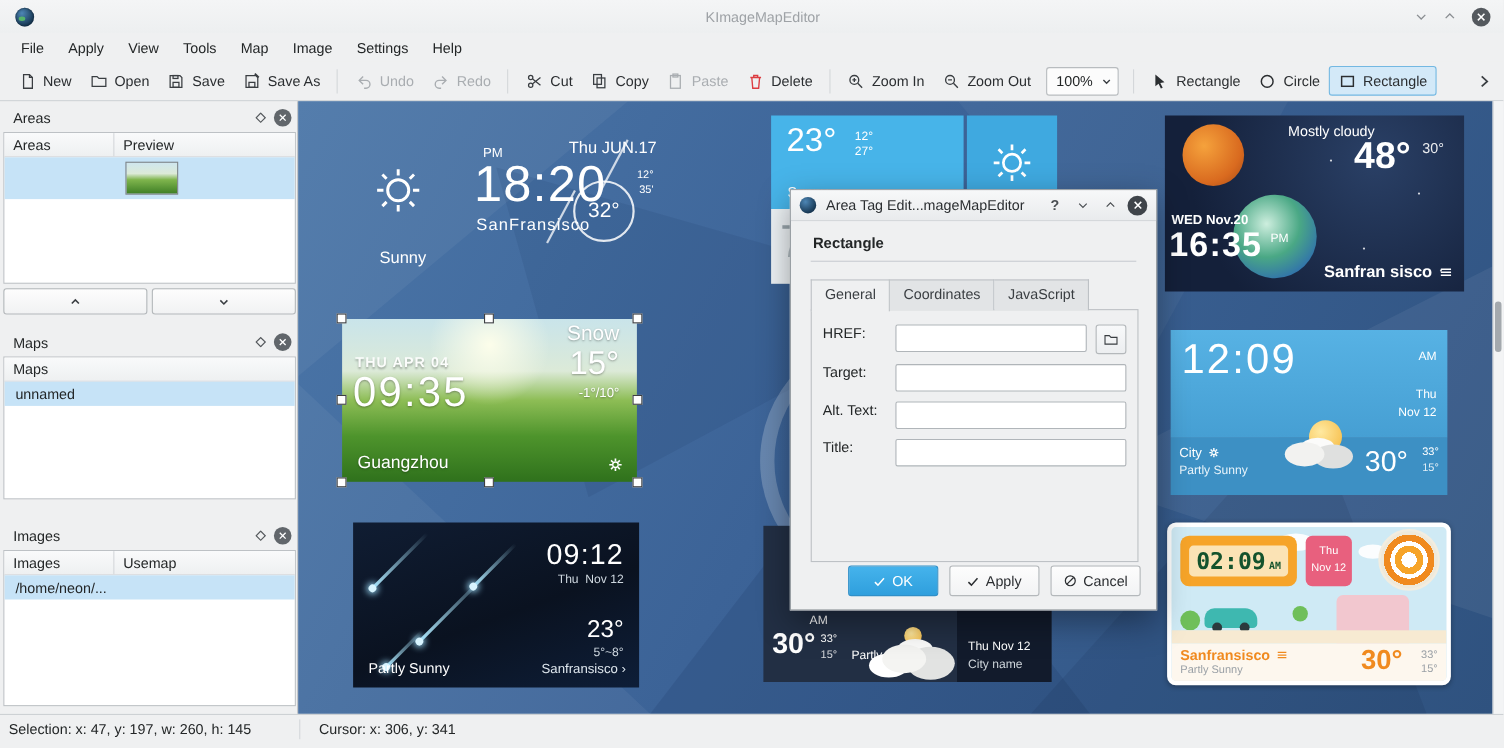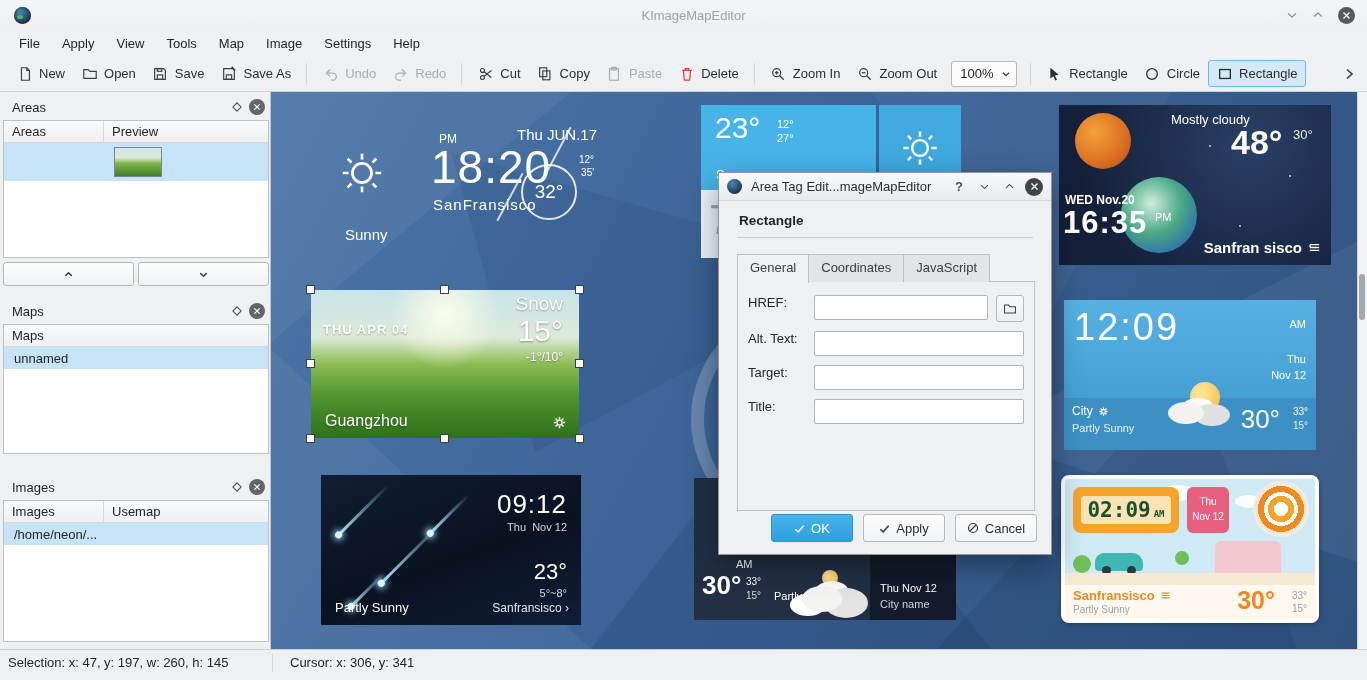--- a/index.html
+++ b/index.html
@@ -556,20 +556,21 @@
           </span>
       </span>
     </div>
 
     <div class="w4sel">
       <div class="w4">
         <span class="w4-cond">Snow</span>
         <span class="w4-temp">15°</span>
         <span class="w4-range">-1°/10°</span>
         <span class="w4-date">THU APR 04</span>
+        <span class="w4-time">09:35</span>
         <span class="w4-city">Guangzhou</span>
         <span class="w4-gear">
             <svg viewBox="0 0 24 24" fill="none" stroke="currentColor">
               <circle cx="12" cy="12" r="4" stroke-width="2"></circle>
               <path d="M12 3v4M12 17v4M3 12h4M17 12h4M5.6 5.6l2.8 2.8M15.6 15.6l2.8 2.8M18.4 5.6l-2.8 2.8M8.4 15.6l-2.8 2.8" stroke-width="2.4"></path>
             </svg>
           </span>
       </div>
       <span class="hdl tl"></span>
       <span class="hdl tm"></span>
@@ -709,25 +710,25 @@
         <div class="frow">
           <label>HREF:</label>
           <input type="text" style="">
           <span class="folder-btn">
               <svg width="14" height="14" viewBox="0 0 18 18" fill="none" stroke="currentColor" stroke-width="1.3">
                 <path d="M2 4h5l2 2h7v8H2z"></path>
               </svg>
             </span>
         </div>
         <div class="frow">
-          <label>Alt. Text:</label>
+          <label>Target:</label>
           <input type="text" style="">
         </div>
         <div class="frow">
-          <label>Target:</label>
+          <label>Alt. Text:</label>
           <input type="text" style="">
         </div>
         <div class="frow">
           <label>Title:</label>
           <input type="text" style="">
         </div>
       </div>
       <div class="dlg-buttons">
         <span class="dbtn ok">
           <span>

